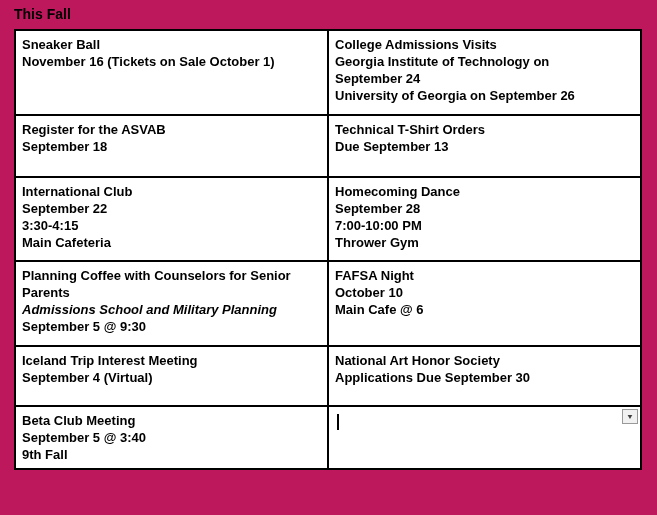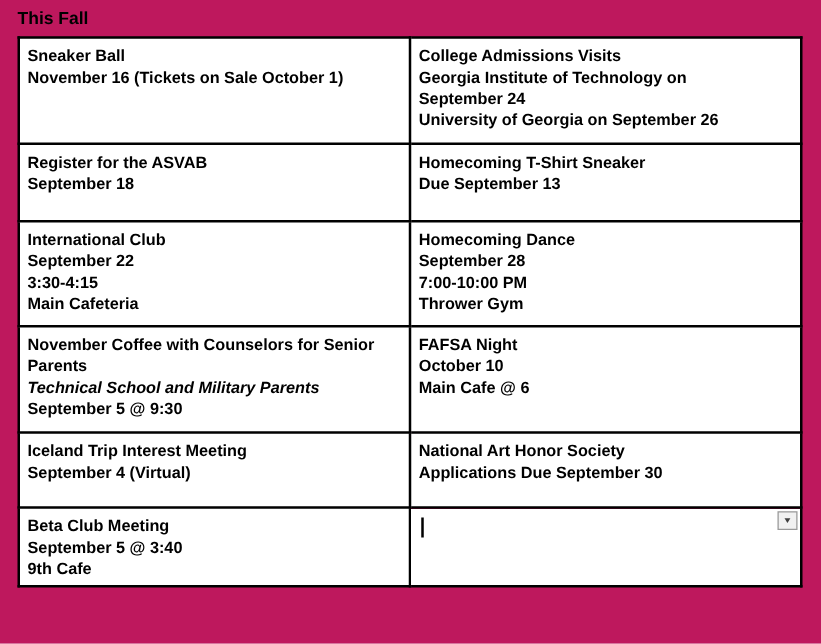--- a/index.html
+++ b/index.html
@@ -96,21 +96,21 @@
         <div class="ln">University of Georgia on September 26</div>
       </td>
     </tr>
 
     <tr class="r2">
       <td>
         <div class="ln b">Register for the ASVAB</div>
         <div class="ln">September 18</div>
       </td>
       <td>
-        <div class="ln b">Homecoming T-Shirt Sneaker</div>
+        <div class="ln b">Technical T-Shirt Orders</div>
         <div class="ln">Due September 13</div>
       </td>
     </tr>
 
     <tr class="r3">
       <td>
         <div class="ln b">International Club</div>
         <div class="ln b">September 22</div>
         <div class="ln">3:30-4:15</div>
         <div class="ln">Main Cafeteria</div>
@@ -118,23 +118,23 @@
       <td>
         <div class="ln b">Homecoming Dance</div>
         <div class="ln b">September 28</div>
         <div class="ln">7:00-10:00 PM</div>
         <div class="ln">Thrower Gym</div>
       </td>
     </tr>
 
     <tr class="r4">
       <td>
-        <div class="ln b">November Coffee with Counselors for Senior</div>
+        <div class="ln b">Planning Coffee with Counselors for Senior</div>
         <div class="ln b">Parents</div>
-        <div class="ln i">Technical School and Military Parents</div>
+        <div class="ln i">Admissions School and Military Planning</div>
         <div class="ln">September 5 @ 9:30</div>
       </td>
       <td>
         <div class="ln b">FAFSA Night</div>
         <div class="ln">October 10</div>
         <div class="ln">Main Cafe @ 6</div>
       </td>
     </tr>
 
 
@@ -146,21 +146,21 @@
       <td>
         <div class="ln b">National Art Honor Society</div>
         <div class="ln">Applications Due September 30</div>
       </td>
     </tr>
 
     <tr class="r7">
       <td>
         <div class="ln b">Beta Club Meeting</div>
         <div class="ln">September 5 @ 3:40</div>
-        <div class="ln">9th Cafe</div>
+        <div class="ln">9th Fall</div>
       </td>
       <td class="last-cell">
         <div class="caret"></div>
         <div class="dropdown-btn">
           <span class="dd-arrow">▼</span>
         </div>
       </td>
     </tr>
 
   </tbody>

